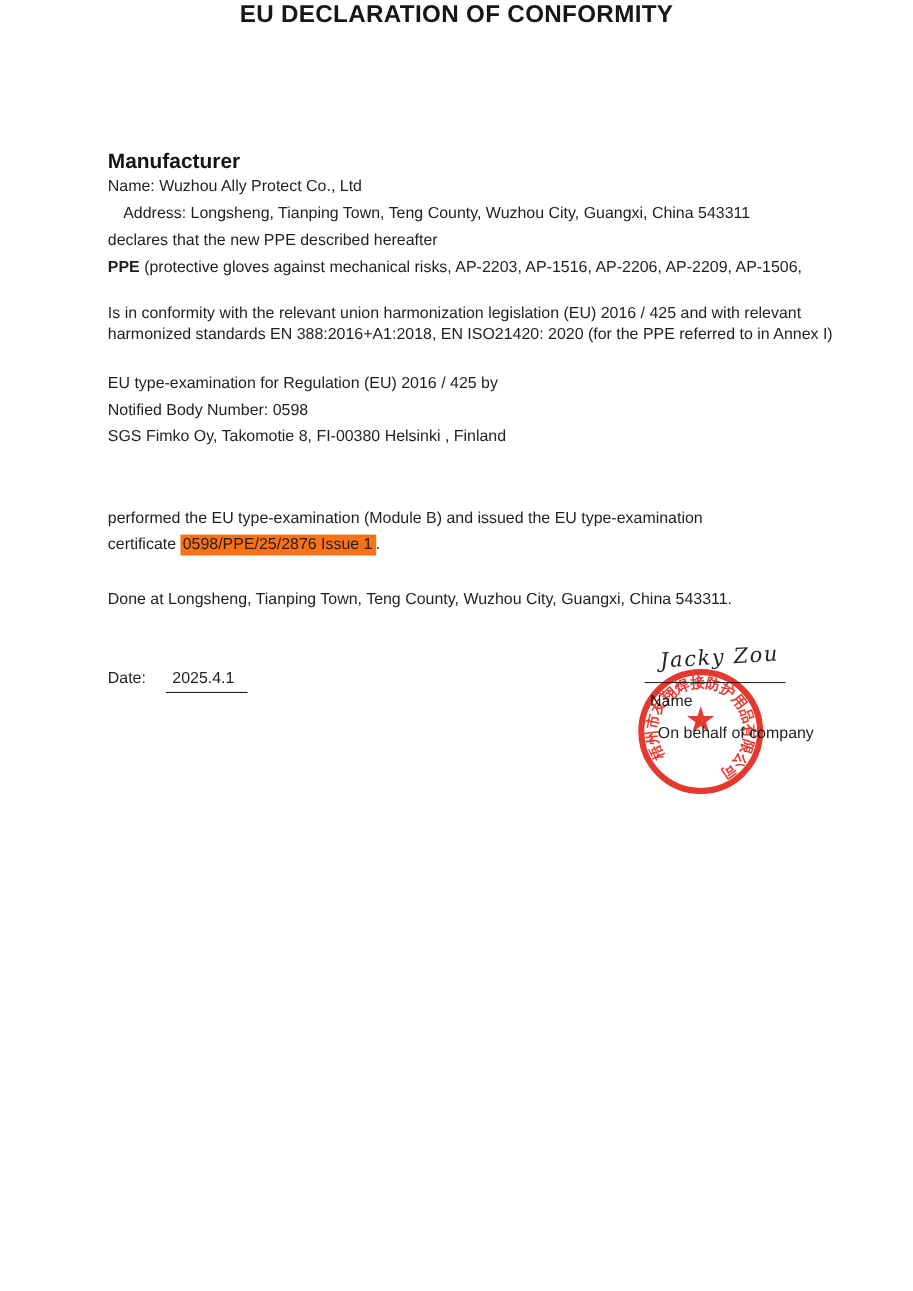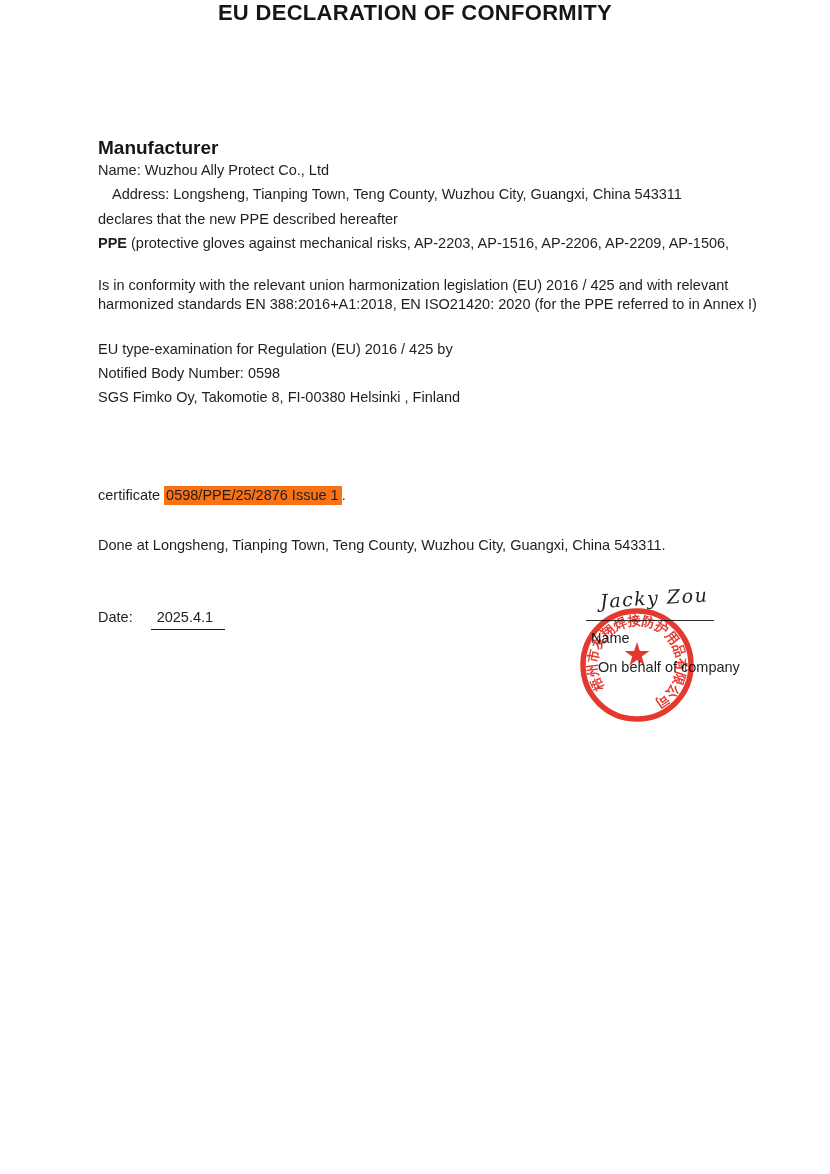--- a/index.html
+++ b/index.html
@@ -84,20 +84,21 @@
   <div class="abs line" style="left:98px; top:210px;">declares that the new PPE described hereafter</div>
 
   <div class="abs line" style="left:98px; top:234px;"><span class="bold-lead">PPE</span><span> (protective gloves against mechanical risks, AP-2203, AP-1516, AP-2206, AP-2209, AP-1506,</span><br></div>
 
   <div class="abs line" style="left:98px; top:276px;"><span>Is in conformity with the relevant union harmonization legislation (EU) 2016 / 425 and with relevant</span><br><span>harmonized standards EN 388:2016+A1:2018, EN ISO21420: 2020 (for the PPE referred to in Annex I)</span></div>
 
   <div class="abs line" style="left:98px; top:340px;">EU type-examination for Regulation (EU) 2016 / 425 by</div>
   <div class="abs line" style="left:98px; top:364px;">Notified Body Number: 0598</div>
   <div class="abs line" style="left:98px; top:388px;">SGS Fimko Oy, Takomotie 8, FI-00380 Helsinki , Finland</div>
 
+  <div class="abs line" style="left:98px; top:462px;">performed the EU type-examination (Module B) and issued the EU type-examination</div>
   <div class="abs line" style="left:98px; top:486px;"><span>certificate </span><span class="hl">0598/PPE/25/2876 Issue 1</span><span>.</span></div>
 
   <div class="abs line" style="left:98px; top:536px;">Done at Longsheng, Tianping Town, Teng County, Wuzhou City, Guangxi, China 543311.</div>
 
   <div class="abs line" style="left:98px; top:608px;"><span class="date-label">Date:</span><span class="date-value">2025.4.1</span></div>
 
   <div class="abs sig-hand">Jacky Zou</div>
   <div class="abs sig-line"></div>
   <div class="abs line sig-name">Name</div>
   <div class="abs line sig-behalf">On behalf of company</div>

